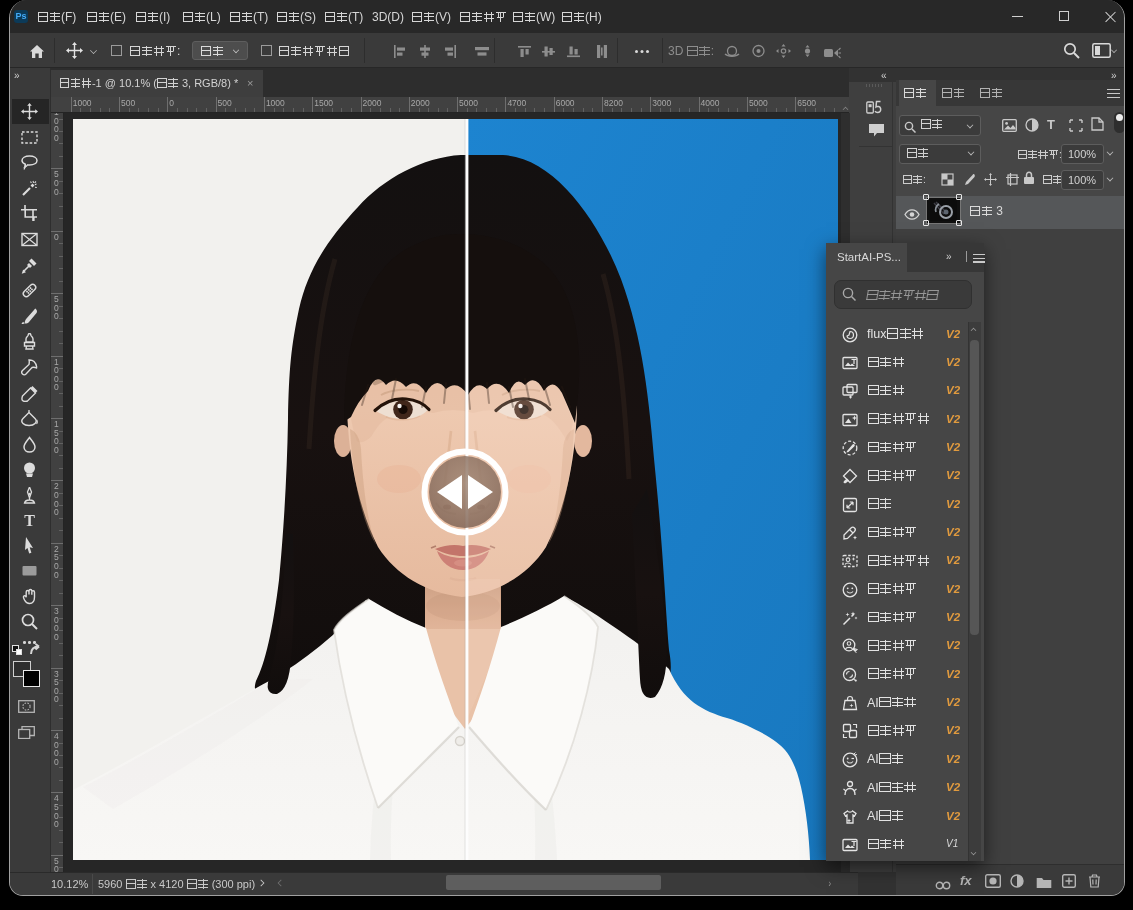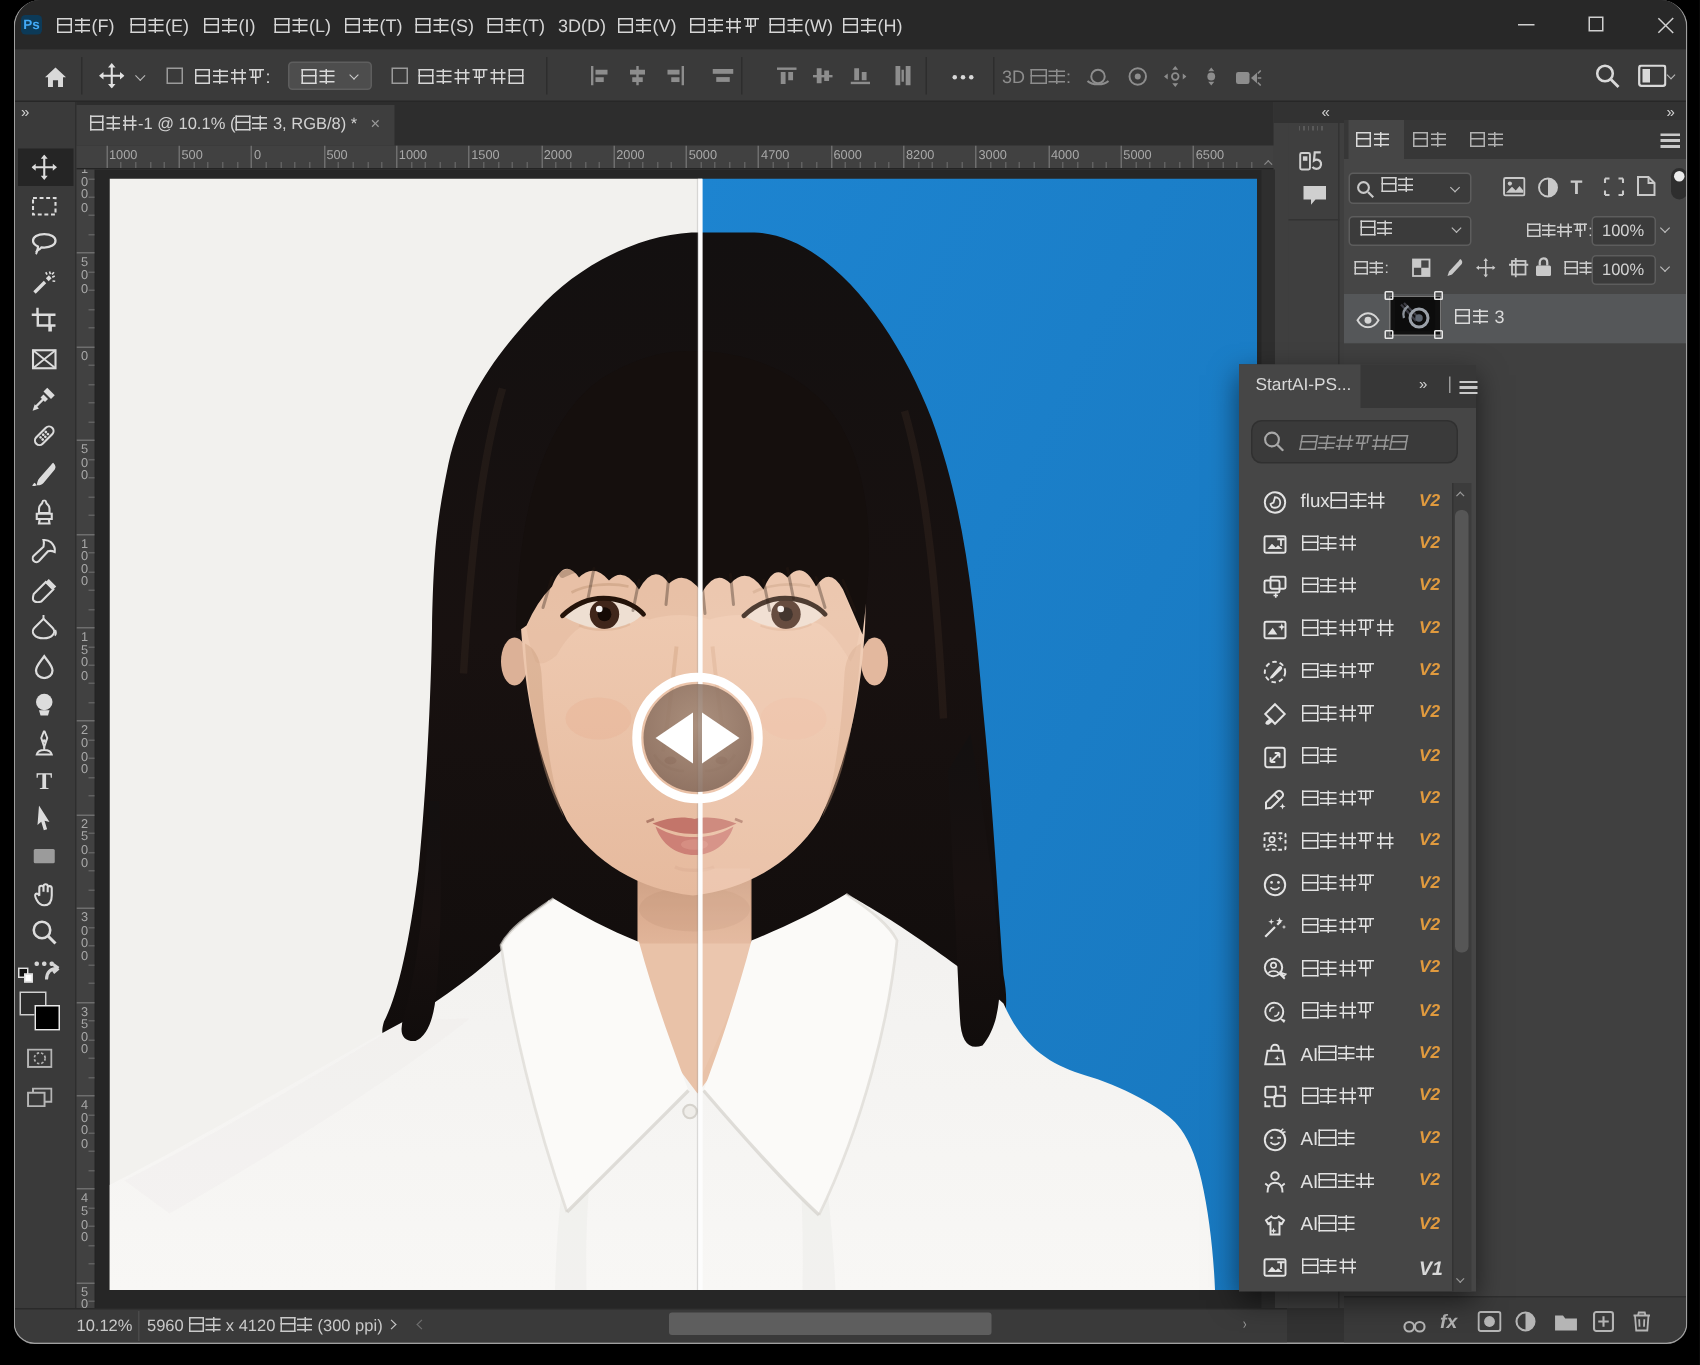--- a/index.html
+++ b/index.html
@@ -874,17 +874,17 @@
         <path d="M7 9.5 L7.6 11 L9.2 11.6 L7.6 12.2 L7 13.7 L6.4 12.2 L4.8 11.6 L6.4 11 Z" fill="#e3e3e3"></path>
       </svg></div>
     <div class="abs" style="left:857px;top:809.0px;font-size:12.5px;color:#e2e2e2"><span class="cjw ">AI<i class="g g0"></i><i class="g g1"></i></span></div>
     <div class="abs" style="left:936px;top:809.5px;font-size:11.5px;font-weight:bold;font-style:italic;color:#e09a3e">V2</div>
     <div class="abs" style="left:832px;top:836.8px"><svg width="16" height="16" viewBox="0 0 16 16" style="">
         <rect x="1" y="2.5" width="14" height="11" rx="1" fill="none" stroke="#e3e3e3" stroke-width="1.3"></rect>
         <path d="M3 11 L6 7.5 L8.5 10 L10 8.5 L13 11 Z" fill="#e3e3e3"></path>
         <path d="M9.5 4.5 L14.5 4.5 M12 4.5 L12 9" stroke="#e3e3e3" stroke-width="1.2"></path>
       </svg></div>
     <div class="abs" style="left:857px;top:837.3px;font-size:12.5px;color:#e2e2e2"><span class="cjw "><i class="g g0"></i><i class="g g1"></i><i class="g g2"></i></span></div>
-    <div class="abs" style="left:936px;top:837.8px;font-size:13px;font-weight:bold;font-style:italic;color:#d9d9d9">V1</div>
+    <div class="abs" style="left:936px;top:837.8px;font-size:10px;font-weight:normal;font-style:italic;color:#d9d9d9">V1</div>
     <div class="abs" style="left:958px;top:322px;width:13px;height:539px;background:#3c3c3c;border-left:1px solid #333"></div>
     <div class="abs" style="left:961px;top:328px;width:5px;height:5px;border-right:1.4px solid #9a9a9a;border-bottom:1.4px solid #9a9a9a;transform:rotate(225deg) scale(.8)"></div>
     <div class="abs" style="left:960px;top:340px;width:9px;height:295px;background:#565656;border-radius:4px"></div>
     <div class="abs" style="left:961px;top:850px;width:5px;height:5px;border-right:1.4px solid #9a9a9a;border-bottom:1.4px solid #9a9a9a;transform:rotate(45deg) scale(.8)"></div>
   </div>
 </body></html>

